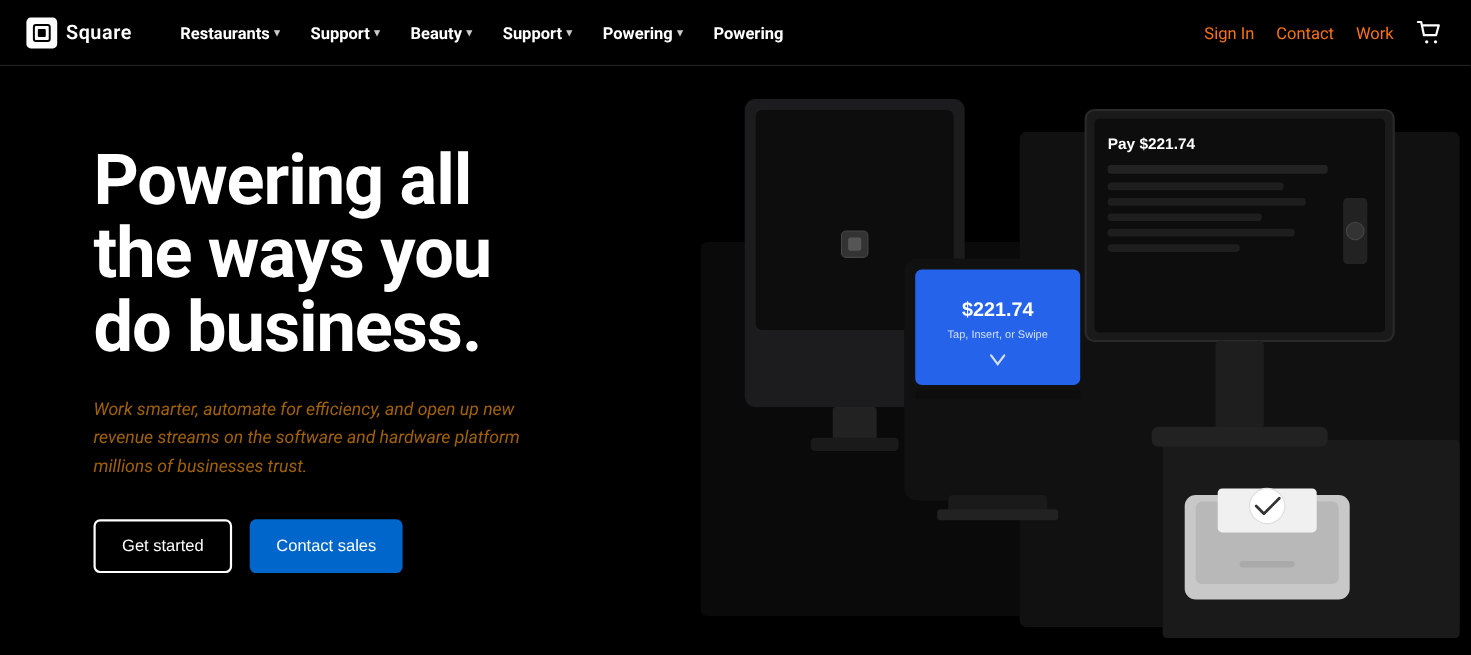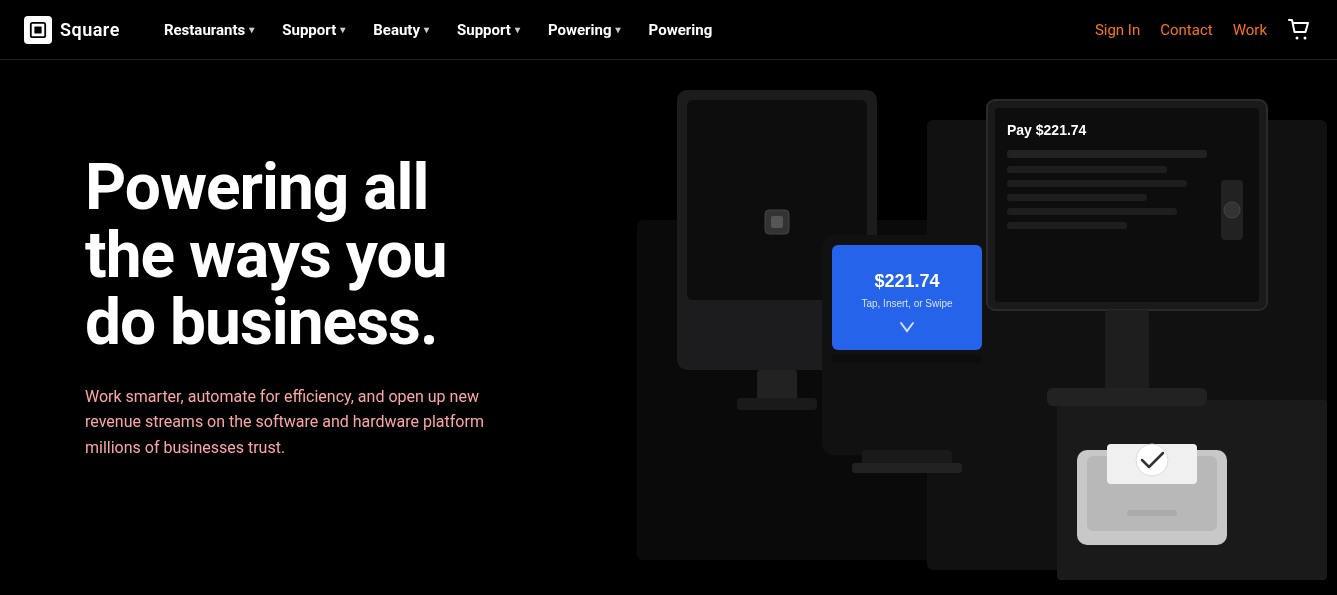--- a/index.html
+++ b/index.html
@@ -109,24 +109,25 @@
     .hero-title {
       font-size: 64px;
       font-weight: 700;
       line-height: 1.05;
       color: #fff;
       margin-bottom: 28px;
       letter-spacing: -1px;
     }
     .hero-subtitle {
       font-size: 16px;
-      color: #fca5a5;
+      color: #a16207;
       line-height: 1.6;
       margin-bottom: 36px;
       max-width: 400px;
+      font-style: italic;
     }
     .hero-buttons {
       display: flex;
       gap: 16px;
     }
     .btn-outline {
       padding: 14px 24px;
       border: 2px solid #fff;
       background: transparent;
       color: #fff;
@@ -206,20 +207,24 @@
         <circle cx="18" cy="21" r="1.5" fill="#fff"></circle>
       </svg>
     </div>
   </div>
 </nav>
 
 <section class="hero">
   <div class="hero-content">
     <h1 class="hero-title">Powering all the ways you do business.</h1>
     <p class="hero-subtitle">Work smarter, automate for efficiency, and open up new revenue streams on the software and hardware platform millions of businesses trust.</p>
+    <div class="hero-buttons">
+      <button class="btn-outline">Get started</button>
+      <button class="btn-primary">Contact sales</button>
+    </div>
   </div>
 
   <svg class="hero-scene" viewBox="0 0 780 531" xmlns="http://www.w3.org/2000/svg">
 
     <rect x="80" y="160" width="380" height="340" rx="6" fill="#0a0a0a"></rect>
 
     <rect x="370" y="60" width="400" height="450" rx="6" fill="#111"></rect>
 
     <rect x="500" y="340" width="270" height="180" rx="4" fill="#1a1a1a"></rect>
 

